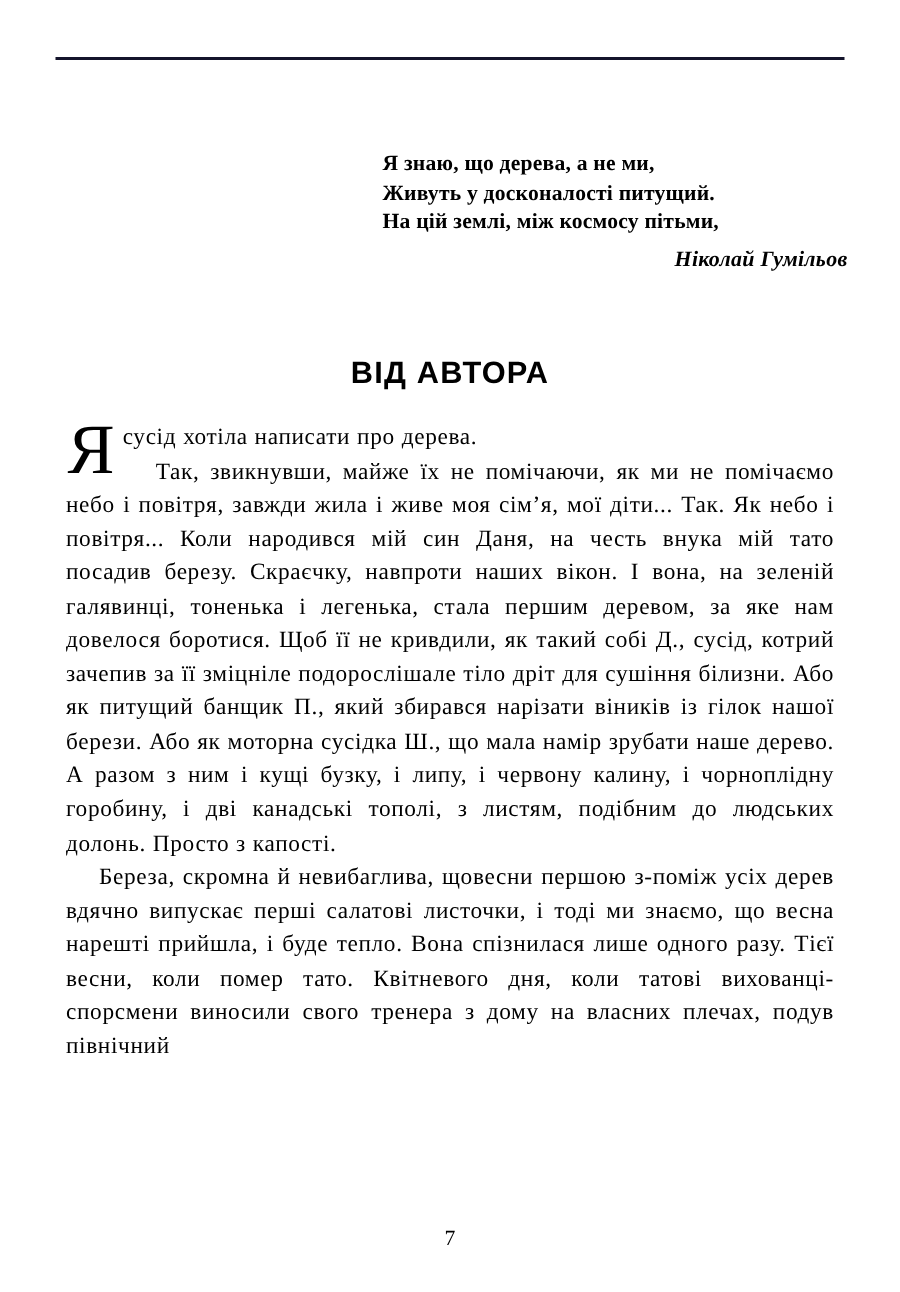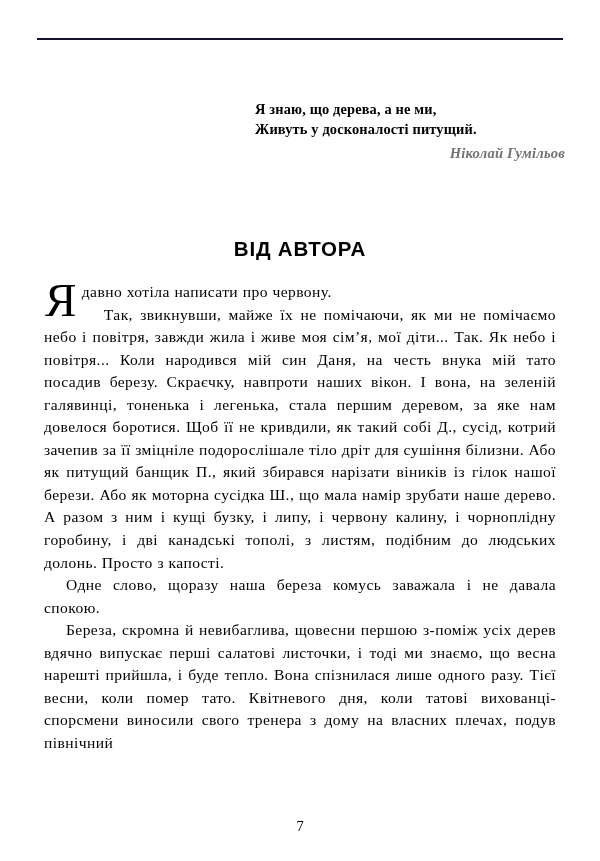--- a/index.html
+++ b/index.html
@@ -51,21 +51,21 @@
   }
   .epigraph-attrib {
     margin-top: 5px;
     text-align: right;
     font-family: "Liberation Serif", "DejaVu Serif", serif;
     font-weight: bold;
     font-style: italic;
     font-size: 14.6px;
     line-height: 19px;
     letter-spacing: 0.2px;
-    color: #737373;
+    color: #000000;
   }
 
   
   .chapter-heading {
     position: absolute;
     left: 0;
     top: 237px;
     width: 600px;
     text-align: center;
     font-family: "Liberation Sans", "DejaVu Sans", sans-serif;
@@ -133,33 +133,33 @@
 </head>
 <body>
 
 <div class="page">
 
   <div class="top-rule"></div>
 
   <div class="epigraph">
     <div class="epigraph-line">Я знаю, що дерева, а не ми,</div>
     <div class="epigraph-line">Живуть у досконалості питущий.</div>
+    <div class="epigraph-line">На цій землі, між космосу пітьми,</div>
     <div class="epigraph-attrib">Ніколай Гумільов</div>
   </div>
 
   <div class="chapter-heading">ВІД АВТОРА</div>
 
   <div class="body-block">
 
-    <p class="para first"><span class="dropcap">Я</span><span>давно хотіла написати про червону.</span></p>
+    <p class="para first"><span class="dropcap">Я</span><span>сусід хотіла написати про дерева.</span></p>
 
 
     <p class="para">Так, звикнувши, майже їх не помічаючи, як ми не помічаємо небо і повітря, завжди жила і живе моя сім’я, мої діти... Так. Як небо і повітря... Коли народився мій син Даня, на честь внука мій тато посадив березу. Скраєчку, навпроти наших вікон. І вона, на зеленій галявинці, тоненька і легенька, стала першим деревом, за яке нам довелося боротися. Щоб її не кривдили, як такий собі Д., сусід, котрий зачепив за її зміцніле подорослішале тіло дріт для сушіння білизни. Або як питущий банщик П., який збирався нарізати віників із гілок нашої берези. Або як моторна сусідка Ш., що мала намір зрубати наше дерево. А разом з ним і кущі бузку, і липу, і червону калину, і чорноплідну горобину, і дві канадські тополі, з листям, подібним до людських долонь. Просто з капості.</p>
 
-    <p class="para">Одне слово, щоразу наша береза комусь заважала і не давала спокою.</p>
 
     <p class="para last-line-tight">Береза, скромна й невибаглива, щовесни першою з-поміж усіх дерев вдячно випускає перші салатові листочки, і тоді ми знаємо, що весна нарешті прийшла, і буде тепло. Вона спізнилася лише одного разу. Тієї весни, коли помер тато. Квітневого дня, коли татові вихованці-спорсмени виносили свого тренера з дому на власних плечах, подув північний</p>
 
   </div>
 
   <div class="folio">7</div>
 
 </div>
 
 </body></html>

